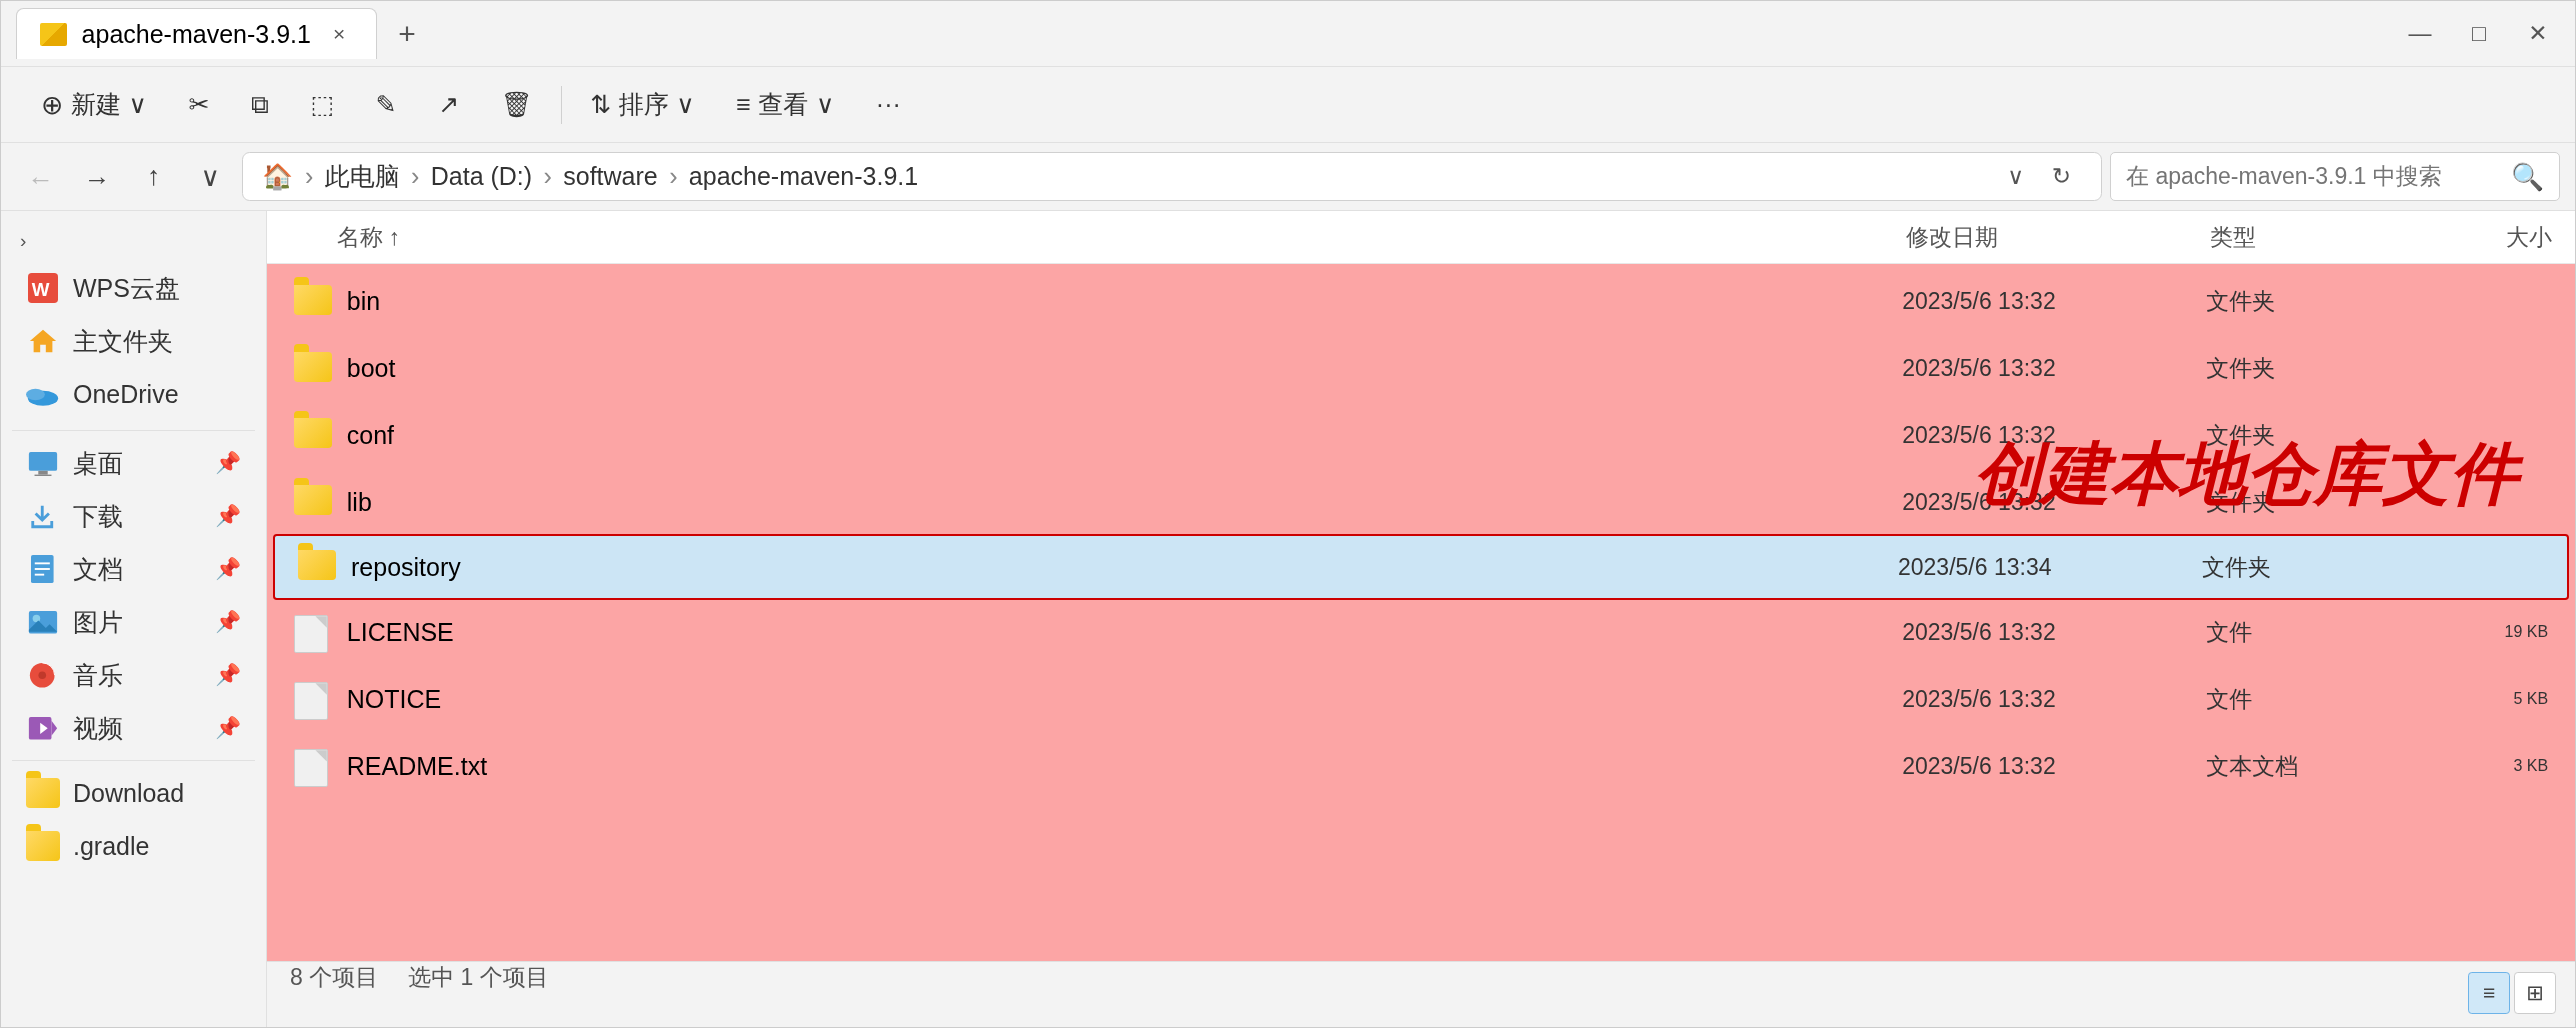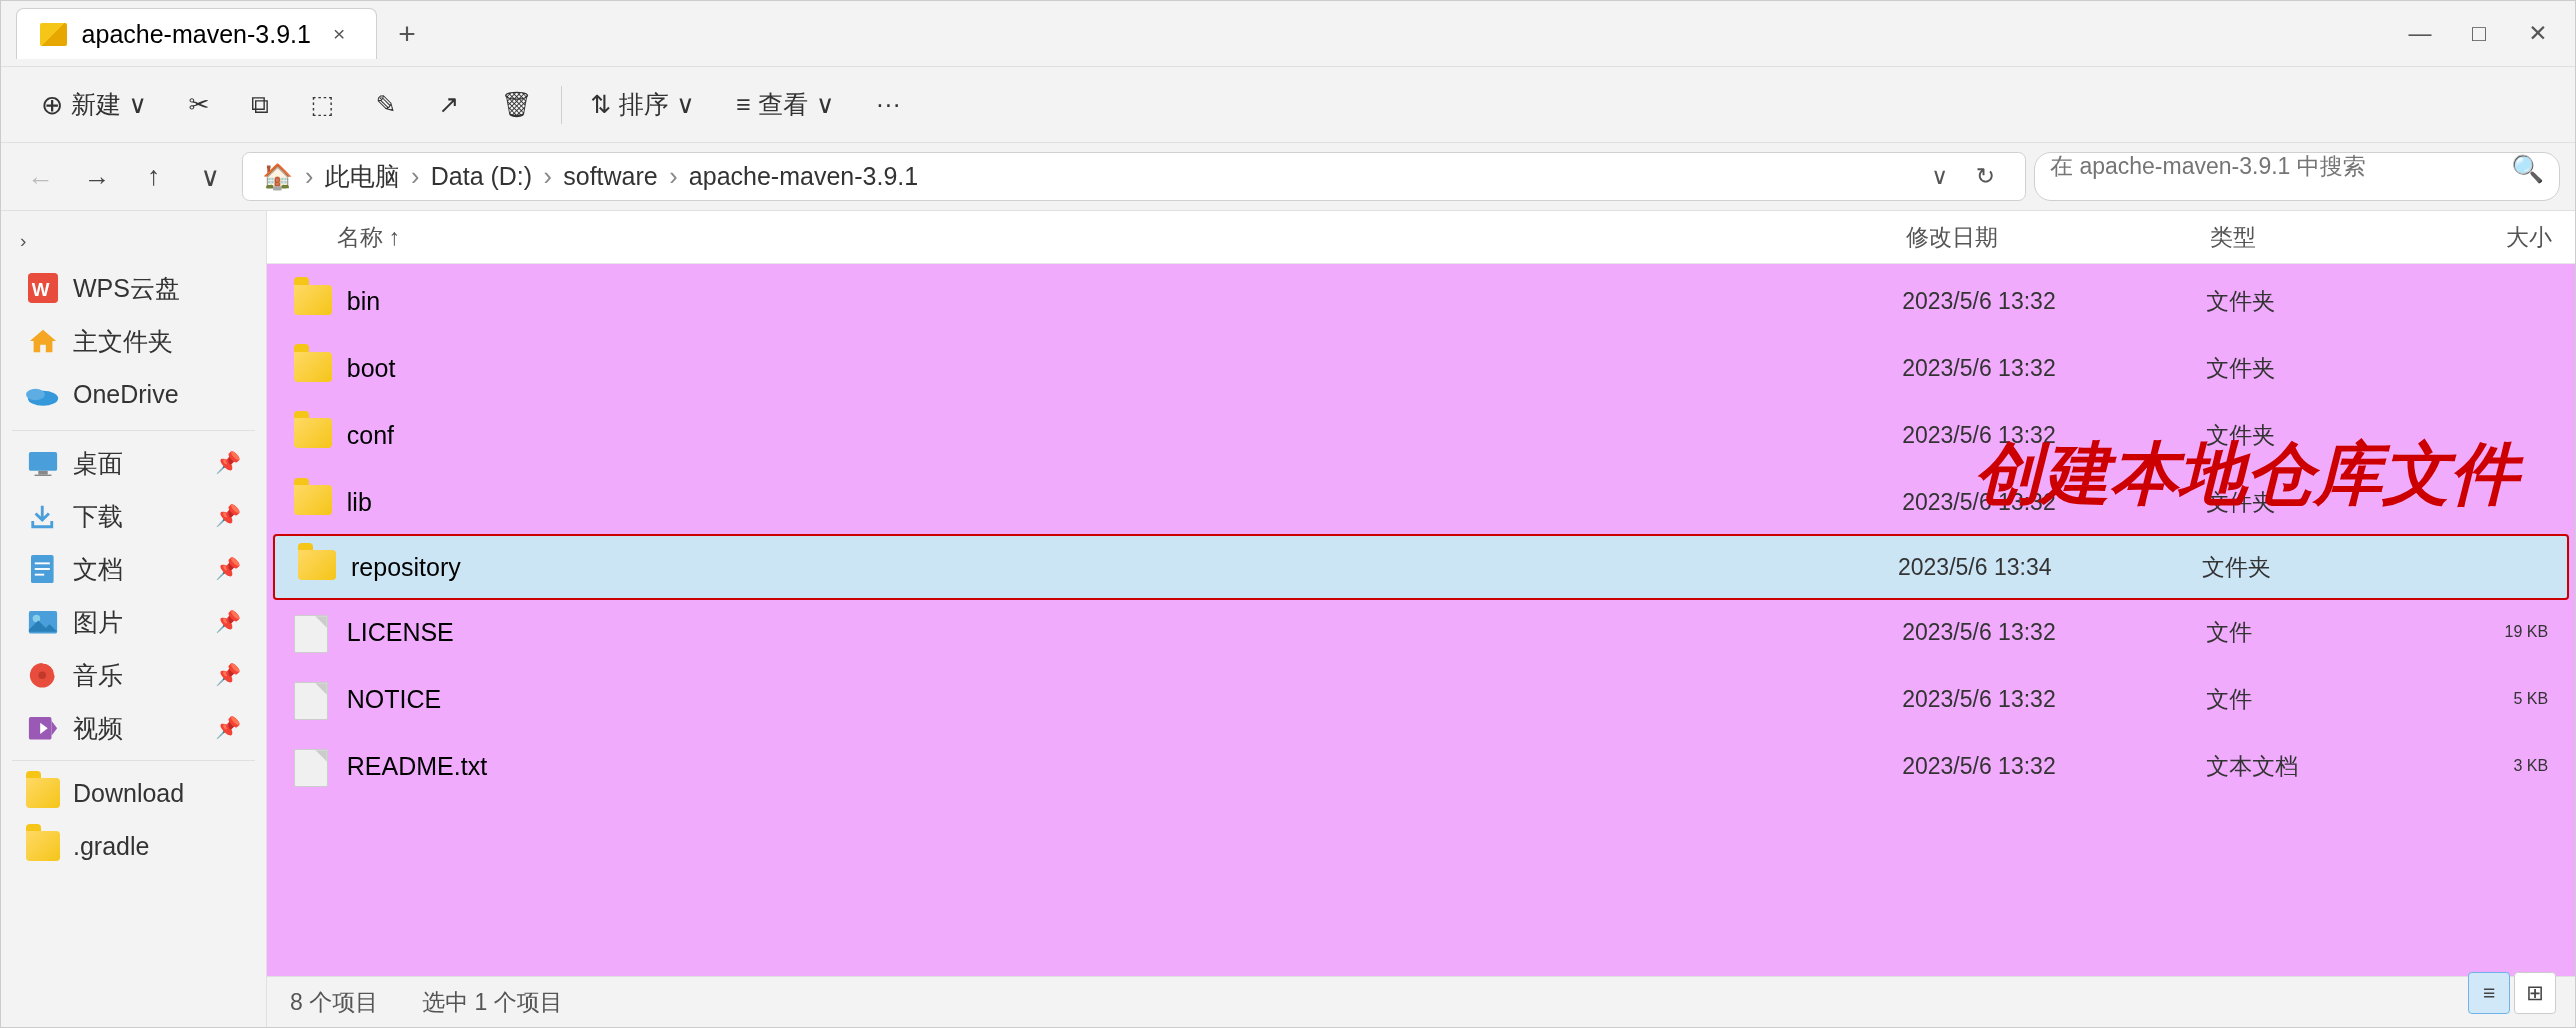--- a/index.html
+++ b/index.html
@@ -179,26 +179,26 @@
       display: flex;
       align-items: center;
       justify-content: center;
       border-radius: 50%;
       cursor: pointer;
       font-size: 23px;
       color: #555;
     }
     .search-box {
       display: flex;
-      align-items: flex-start;
+      align-items: center;
       height: 49px;
-      width: 526px;
+      width: 450px;
       background: #ffffff;
       border: 0.9px solid #d0d0d0;
-      border-radius: 17px;
+      border-radius: 5px;
       padding: 0 15px;
       gap: 9.5px;
     }
     .search-box input {
       border: none;
       outline: none;
       font-size: 23px;
       color: #888;
       background: transparent;
       flex: 1;
@@ -270,21 +270,21 @@
       background: #e0e0e0;
       margin: 5.7px 11.4px;
     }
 
     
     .file-area {
       flex: 1;
       display: flex;
       flex-direction: column;
       overflow: hidden;
-      background: #f0abfc;
+      background: #fca5a5;
       position: relative;
     }
     .file-list-header {
       display: flex;
       align-items: center;
       padding: 0 23px;
       height: 53px;
       border-bottom: 0.9px solid #e8e8e8;
       background: #ffffff;
       flex-shrink: 0;
@@ -367,27 +367,27 @@
       flex: 1;
       font-size: 25px;
       color: #000;
     }
     .file-date { width: 304px; font-size: 23px; color: #333; }
     .file-type { width: 190px; font-size: 23px; color: #333; }
     .file-size { width: 152px; font-size: 16px; color: #333; text-align: right; }
 
     
     .status-bar {
-      height: 51px;
+      height: 66px;
       background: #f3f3f3;
       border-top: 0.9px solid #e0e0e0;
       display: flex;
-      align-items: center;
+      align-items: flex-start;
       padding: 0 23px;
-      gap: 44px;
+      gap: 30px;
       flex-shrink: 0;
     }
     .status-text {
       font-size: 23px;
       color: #555;
     }
 
     
     .annotation-text {
       position: absolute;

